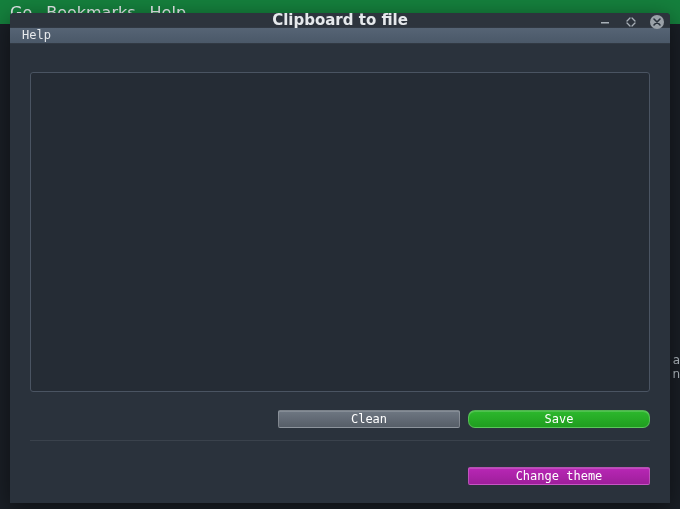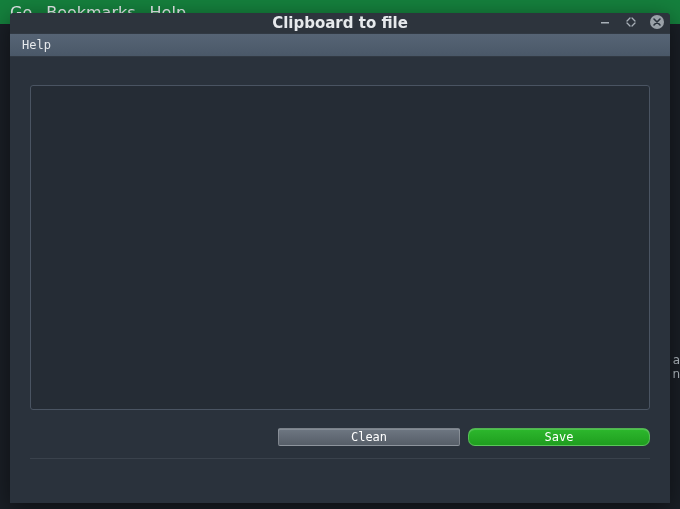--- a/index.html
+++ b/index.html
@@ -212,16 +212,17 @@
   <div class="body">
 
     <div class="textarea" contenteditable="true" style=""></div>
 
     <div class="btn-row first">
       <div class="btn gray">Clean</div>
       <div class="btn green">Save</div>
     </div>
 
     <div class="btn-row second">
+      <div class="btn magenta">Change theme</div>
     </div>
 
   </div>
 </div>
 
 </body></html>

